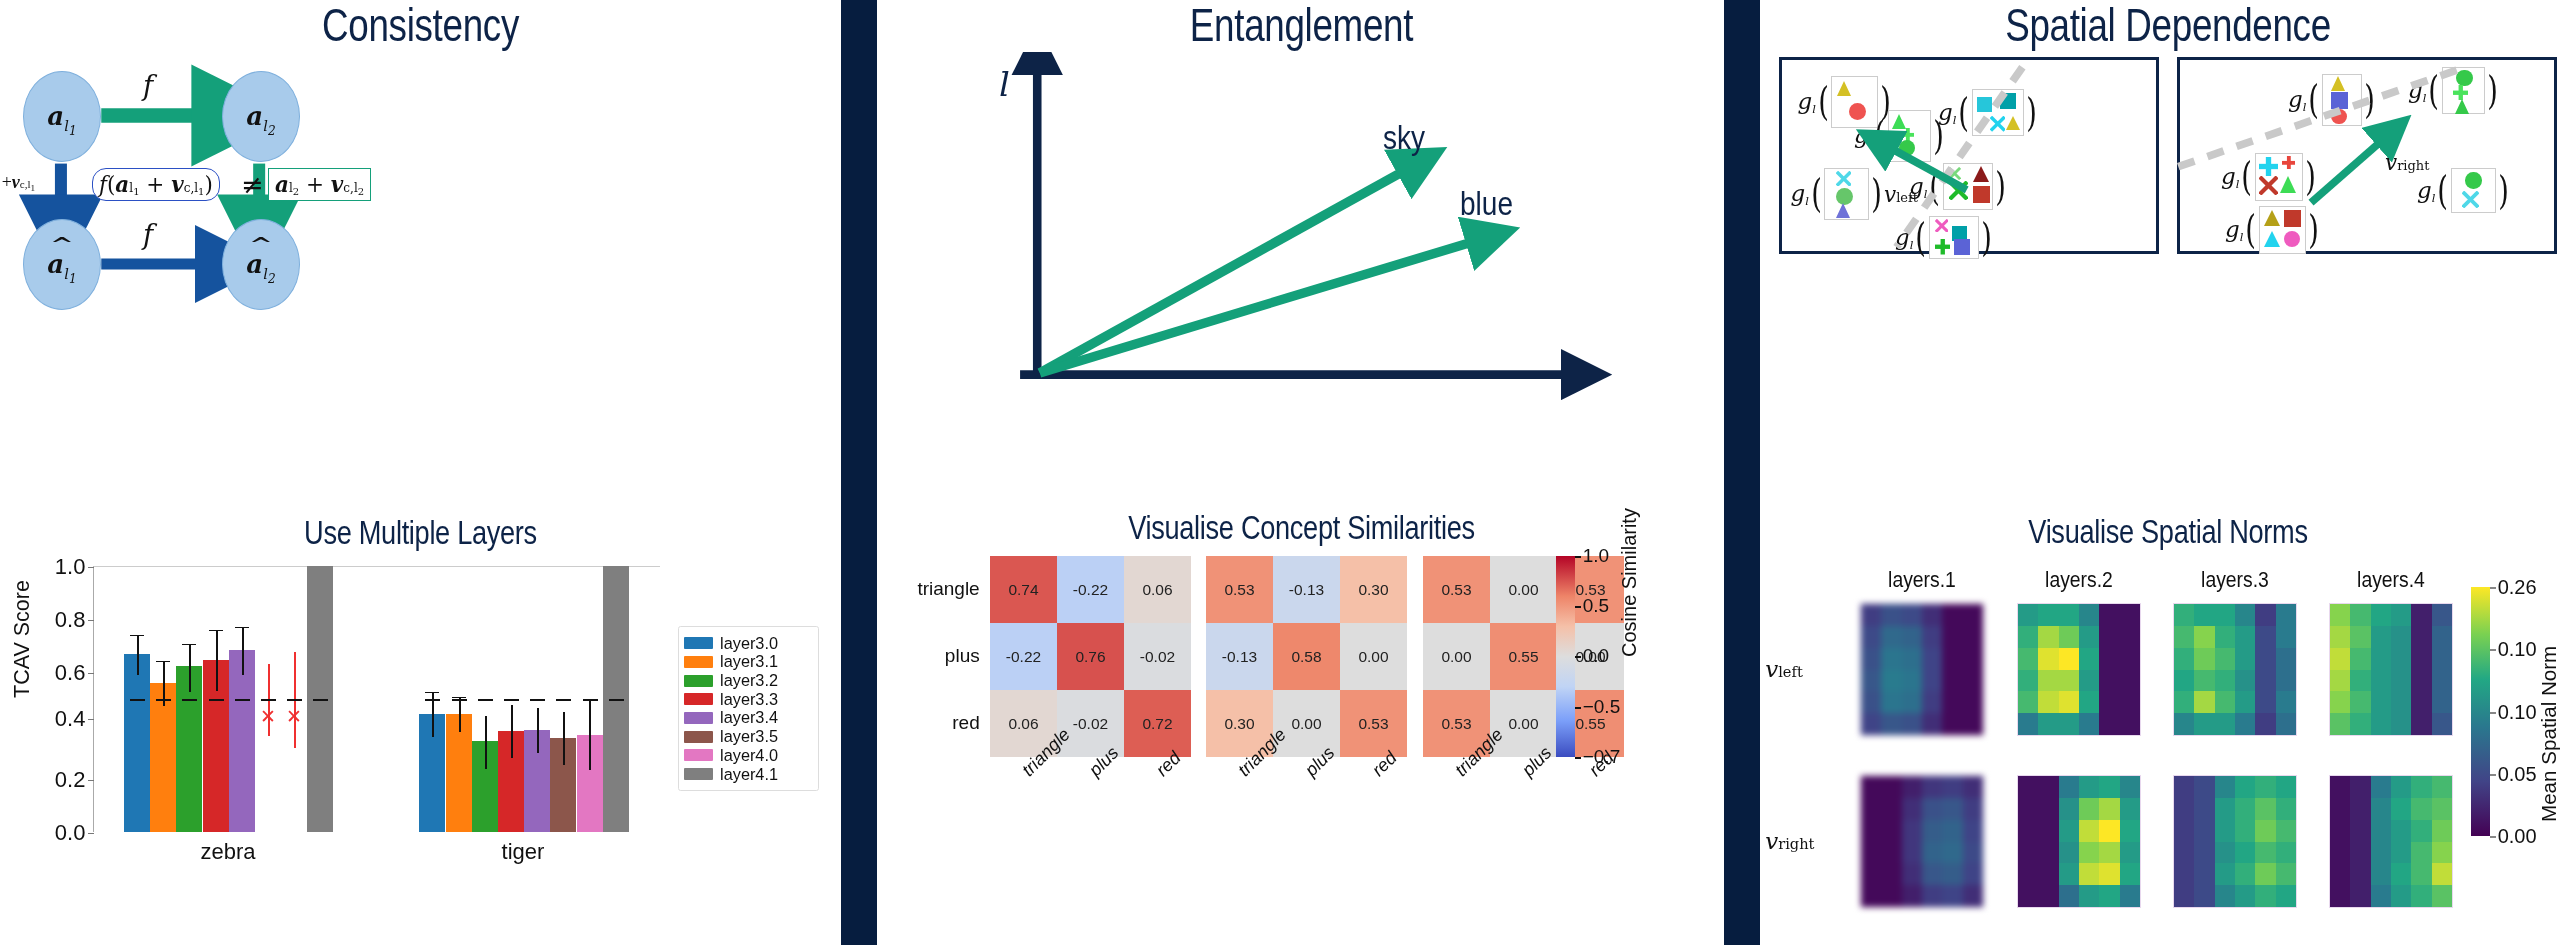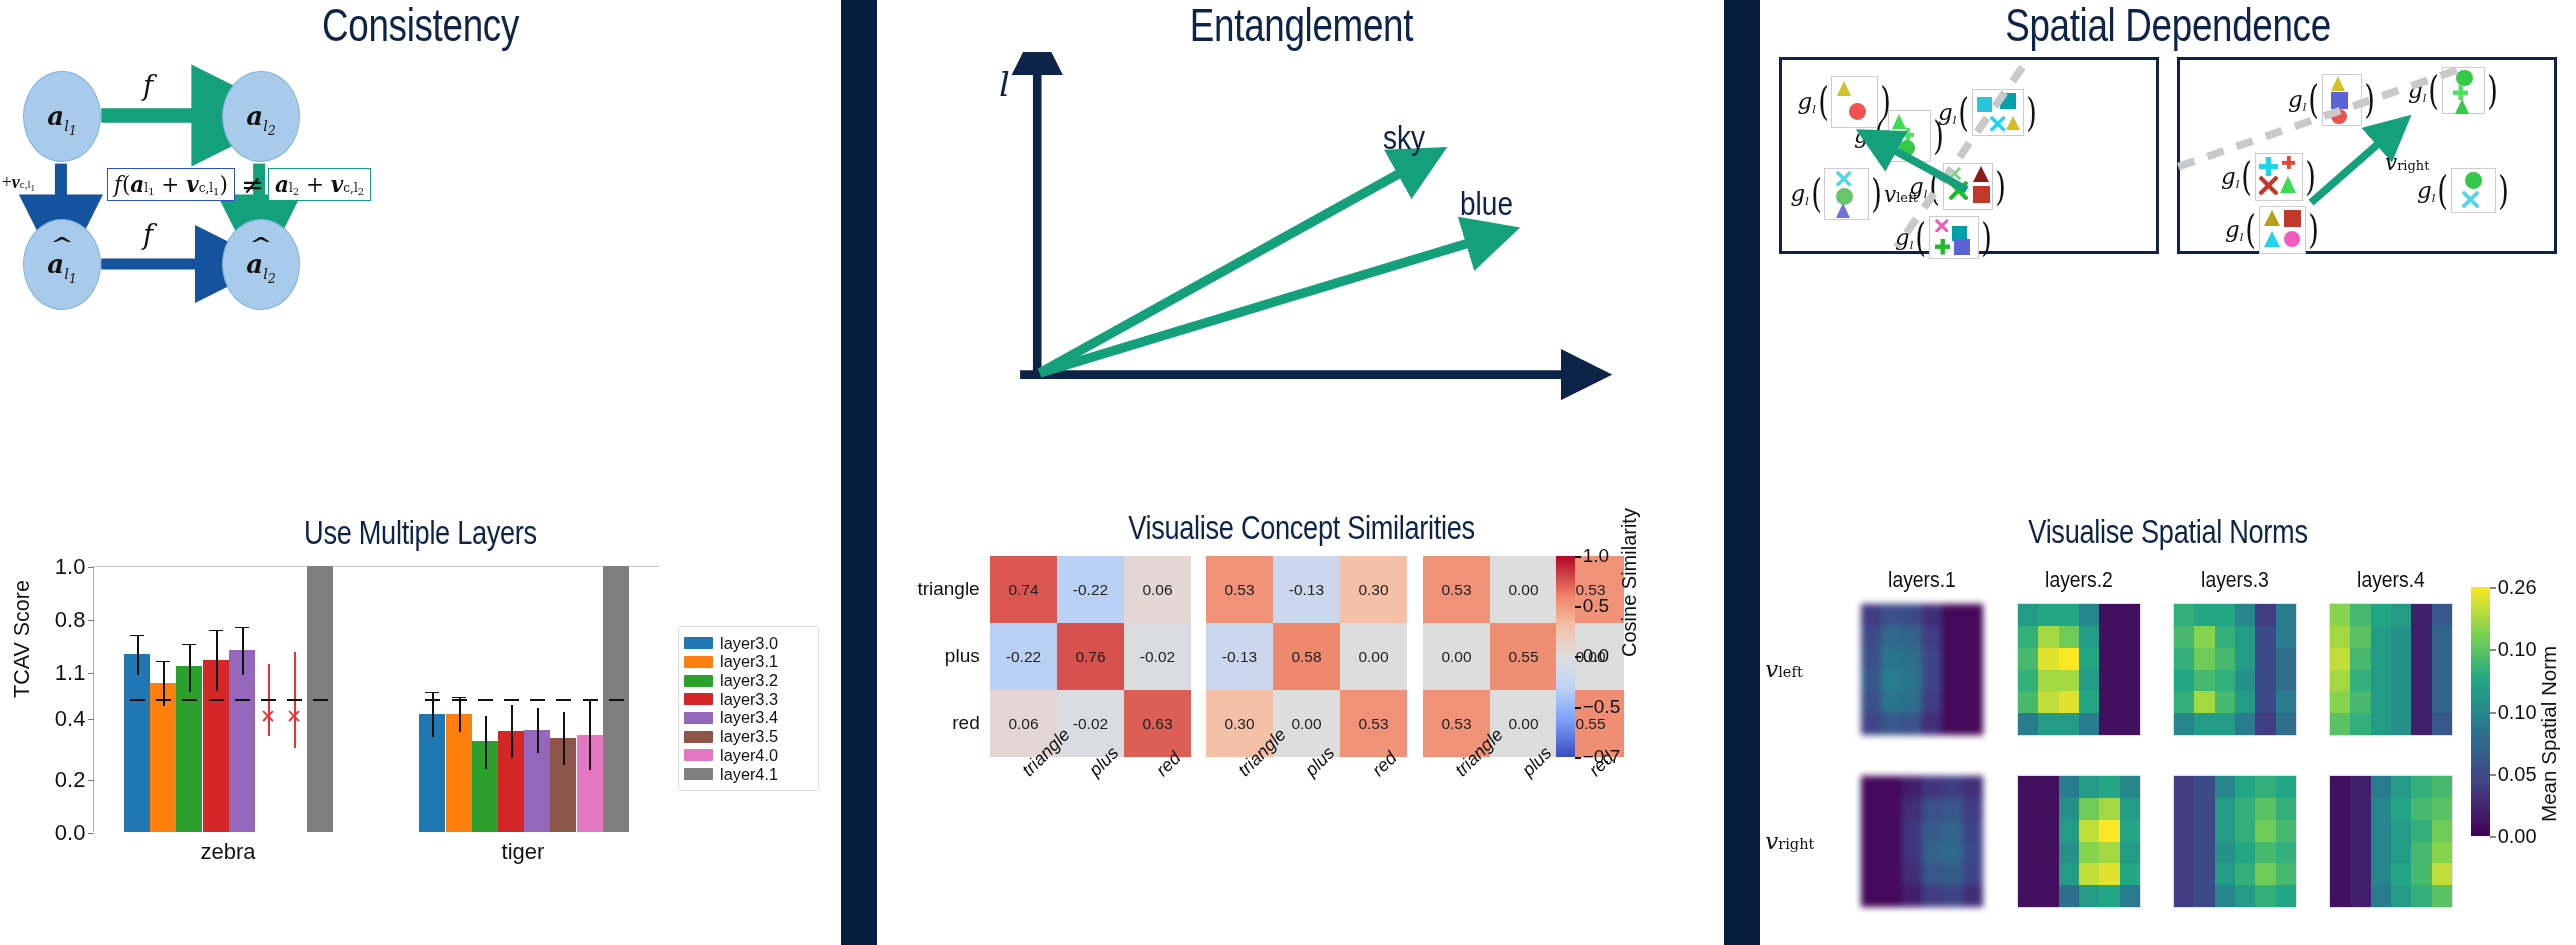--- a/index.html
+++ b/index.html
@@ -179,38 +179,38 @@
       <div class="arrowlbl" style="left:143px;top:19px;">f</div>
       <div class="arrowlbl" style="left:143px;top:168px;">f</div>
 
       <div class="v-lbl" style="left:1.7px;top:122px;font-family:Liberation Serif, serif;">
         +<i>v</i><span class="s">c,l<sub>1</sub></span>
       </div>
       <div class="v-lbl" style="left:269px;top:122px;">
         +<i>v</i><span class="s">c,l<sub>2</sub></span>
       </div>
 
-      <div class="eqbox" style="left:107px;top:118px;border-color:#2b50c4;">
+      <div class="eqbox" style="left:92px;top:118px;border-color:#2b50c4;border-radius:14px;">
         <em>f</em>(<b>a</b><span class="s">l<sub>1</sub></span> + <b>v</b><span class="s">c,l<sub>1</sub></span>)
       </div>
       <div class="neq" style="left:241px;top:119px;">≠</div>
       <div class="eqbox" style="left:268px;top:118px;border-color:#14a07a;">
         <b>a</b><span class="s">l<sub>2</sub></span> + <b>v</b><span class="s">c,l<sub>2</sub></span>
       </div>
     </div>
 
     <div class="panel-title t-sub" style="top:513px;">Use Multiple Layers</div>
 
     <div id="tcav">
       <div id="ylabel">TCAV Score</div>
       <div id="tcav-plot">
           <div class="ytick" style="top: 266px;">0.0</div>
           <div class="ytick" style="top: 213px;">0.2</div>
           <div class="ytick" style="top: 152px;">0.4</div>
-          <div class="ytick" style="top: 106px;">1.1</div>
+          <div class="ytick" style="top: 106px;">0.6</div>
           <div class="ytick" style="top: 53px;">0.8</div>
           <div class="ytick" style="top: 0px;">1.0</div>
           <div class="bar" style="left: 30px; width: 26px; height: 178px; background: rgb(31, 119, 180);"></div>
           <div class="errbar" style="left: 43px; top: 68px; height: 40px;"></div>
           <div class="errcap" style="left: 36px; top: 68px;"></div>
           <div class="sigdash" style="left: 36px; top: 132px;"></div>
           <div class="bar" style="left: 56px; width: 26px; height: 149px; background: rgb(255, 127, 14);"></div>
           <div class="errbar" style="left: 69px; top: 94px; height: 45px;"></div>
           <div class="errcap" style="left: 62px; top: 94px;"></div>
           <div class="sigdash" style="left: 62px; top: 132px;"></div>
@@ -327,21 +327,21 @@
     <div id="simgrid">
         <div class="hm" style="left: 0px; width: 201px; height: 201px;">
           <div class="hcell" style="left: 0px; top: 0px; width: 67px; height: 67px; background: rgb(218, 87, 81);">0.74</div>
           <div class="hcell" style="left: 67px; top: 0px; width: 67px; height: 67px; background: rgb(187, 208, 245);">-0.22</div>
           <div class="hcell" style="left: 134px; top: 0px; width: 67px; height: 67px; background: rgb(226, 215, 210);">0.06</div>
           <div class="hcell" style="left: 0px; top: 67px; width: 67px; height: 67px; background: rgb(187, 208, 245);">-0.22</div>
           <div class="hcell" style="left: 67px; top: 67px; width: 67px; height: 67px; background: rgb(215, 81, 78);">0.76</div>
           <div class="hcell" style="left: 134px; top: 67px; width: 67px; height: 67px; background: rgb(218, 220, 223);">-0.02</div>
           <div class="hcell" style="left: 0px; top: 134px; width: 67px; height: 67px; background: rgb(226, 215, 210);">0.06</div>
           <div class="hcell" style="left: 67px; top: 134px; width: 67px; height: 67px; background: rgb(218, 220, 223);">-0.02</div>
-          <div class="hcell" style="left: 134px; top: 134px; width: 67px; height: 67px; background: rgb(221, 94, 84);">0.63</div>
+          <div class="hcell" style="left: 134px; top: 134px; width: 67px; height: 67px; background: rgb(221, 94, 84);">0.72</div>
           <div class="collbl" style="left: 28px; top: 210px;">triangle</div>
           <div class="collbl" style="left: 95px; top: 210px;">plus</div>
           <div class="collbl" style="left: 162px; top: 210px;">red</div>
           <div class="rowlbl" style="top: 33px;">triangle</div>
           <div class="rowlbl" style="top: 100px;">plus</div>
           <div class="rowlbl" style="top: 167px;">red</div>
         </div>
         <div class="hm" style="left: 216px; width: 201px; height: 201px;">
           <div class="hcell" style="left: 0px; top: 0px; width: 67px; height: 67px; background: rgb(240, 146, 119);">0.53</div>
           <div class="hcell" style="left: 67px; top: 0px; width: 67px; height: 67px; background: rgb(202, 215, 237);">-0.13</div>

